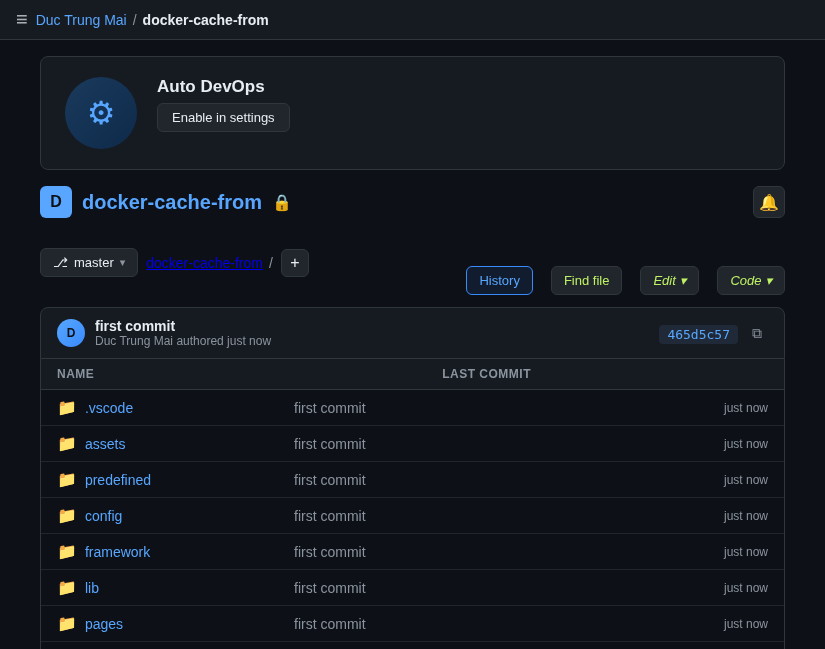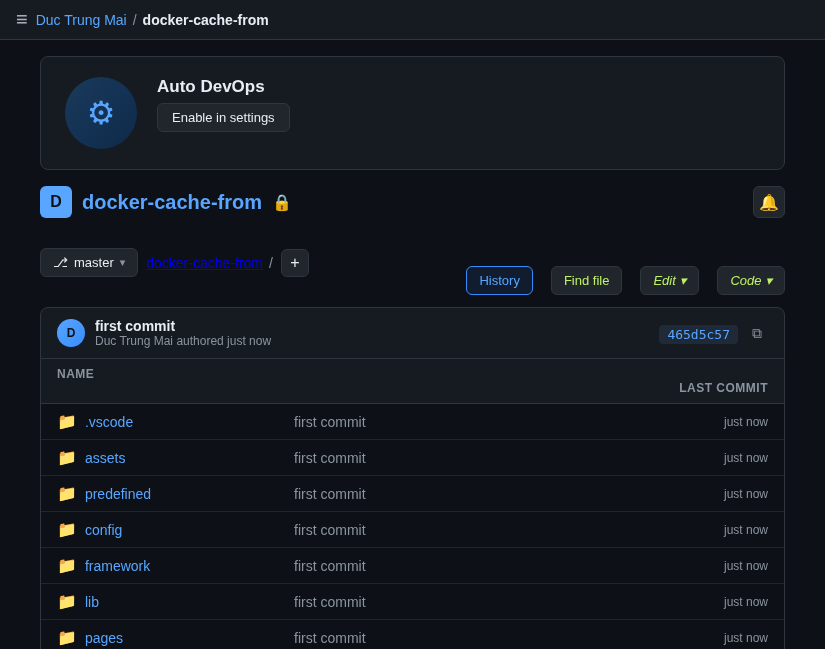--- a/index.html
+++ b/index.html
@@ -270,21 +270,21 @@
     
     .file-table {
       margin: 0 40px;
       border: 1px solid #30363d;
       border-top: none;
       border-radius: 0 0 8px 8px;
       overflow: hidden;
     }
     .file-table-header {
       display: grid;
-      grid-template-columns: 1fr;
+      grid-template-columns: 1fr 1fr 1fr;
       background: #161b22;
       border-bottom: 1px solid #30363d;
       padding: 8px 16px;
     }
     .file-table-header span {
       font-size: 12px;
       font-weight: 600;
       color: #8b949e;
       text-transform: uppercase;
       letter-spacing: 0.5px;

